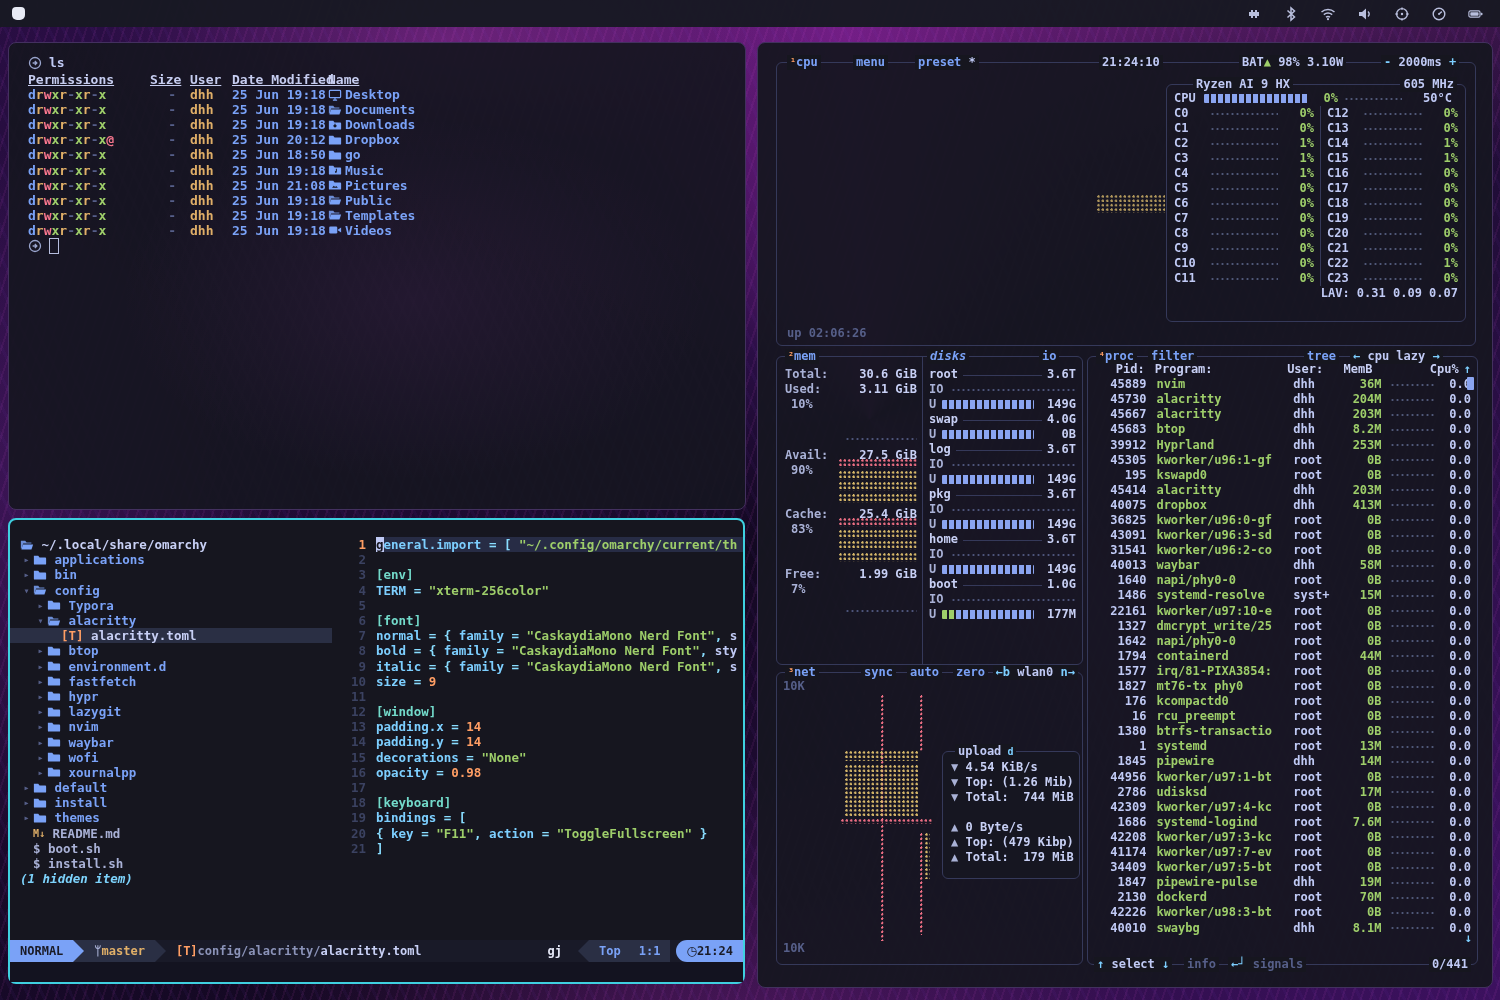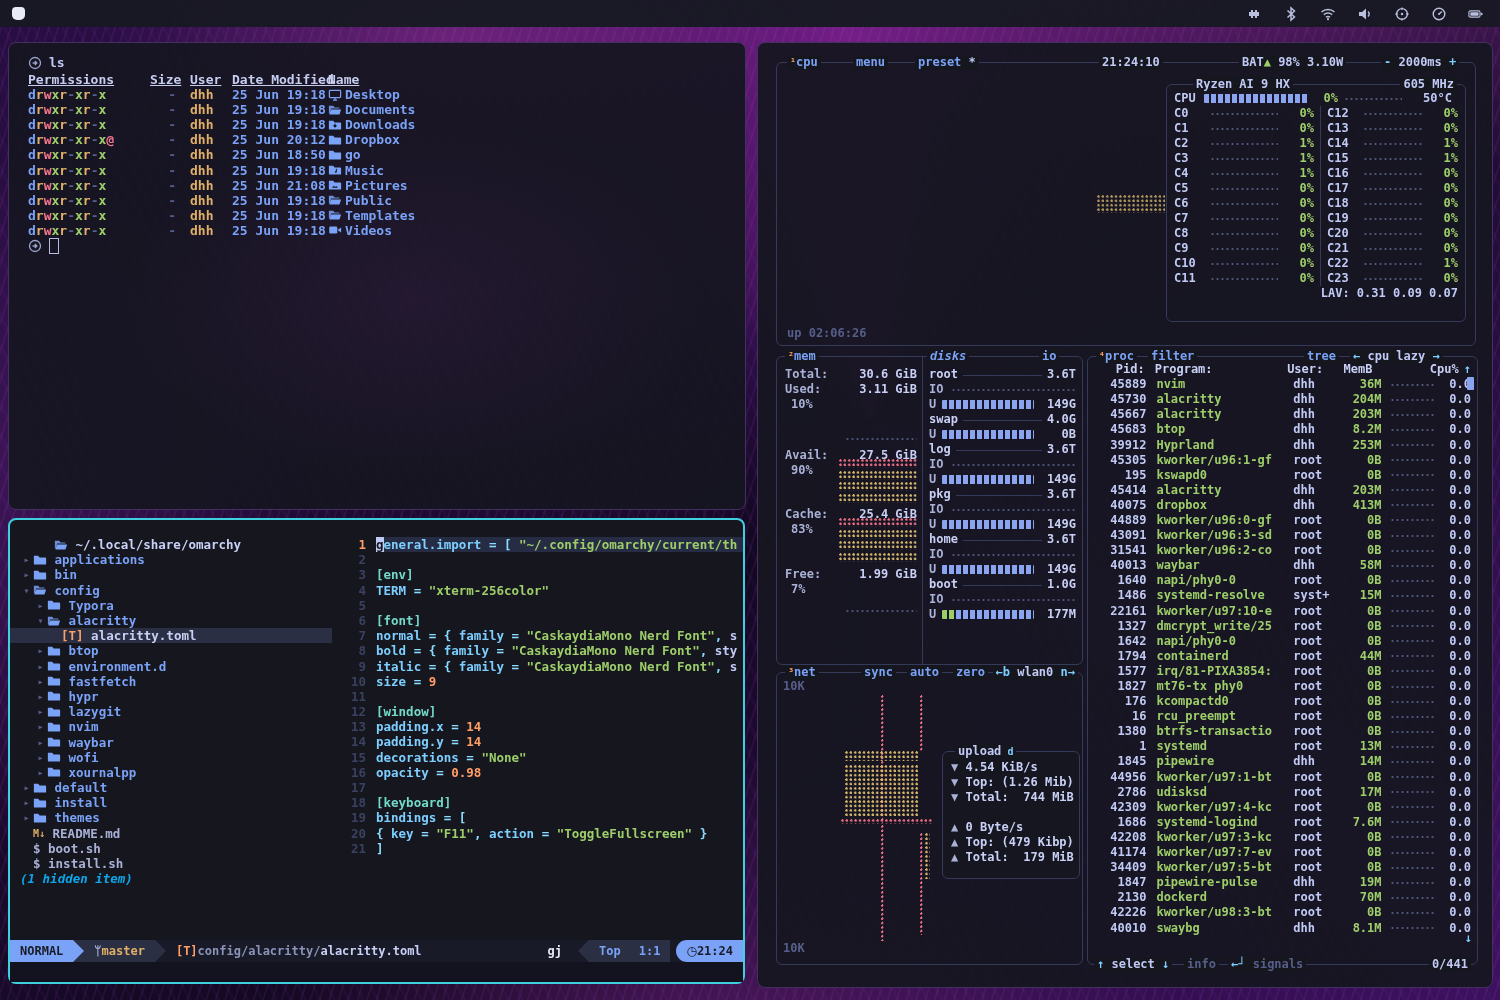--- a/index.html
+++ b/index.html
@@ -190,21 +190,21 @@
                 <path d="M11.2 7.6 15 5.1v5.8l-3.8-2.5z"></path>
               </svg></span><span>Videos</span></span></div><div class="prompt-line"><span class="fico"><svg viewBox="0 0 16 16" fill="none" stroke="#9aa5ce" stroke-width="1.5">
               <circle cx="8" cy="8" r="6.3"></circle>
               <path d="M5.3 8h4.6M7.8 5.7 10.1 8l-2.3 2.3"></path>
             </svg></span><span class="hollow-cursor"></span></div></div>
   </section>
 
   <section class="win win-b">
     <div class="nvim-body">
       <aside class="tree" id="tree">
-          <div class="trow2" style="padding-left: 10px; margin-left: 34px;"><span class="fico" style="color: rgb(122, 162, 247);"><svg viewBox="0 0 16 16" fill="currentColor">
+          <div class="trow2" style="padding-left: 10px;"><span class="fico" style="color: rgb(122, 162, 247);"><svg viewBox="0 0 16 16" fill="currentColor">
                 <path d="M1 3.2h5l1.5 2H13v1.2H3.6L1.9 12H1z" opacity=".85"></path>
                 <path d="M3.3 7.4H15l-1.9 5.8H1.6z"></path>
               </svg></span><span style="color: rgb(200, 208, 245);"> ~/.local/share/omarchy</span></div>
           <div class="trow2" style="padding-left: 10px;"><span class="chev">▸</span><span class="fico"><svg viewBox="0 0 16 16" fill="currentColor">
                 <path d="M1 3.2h5l1.5 2H14a1 1 0 0 1 1 1v6a1 1 0 0 1-1 1H2a1 1 0 0 1-1-1z"></path>
               </svg></span><span> applications</span></div>
           <div class="trow2" style="padding-left: 10px;"><span class="chev">▸</span><span class="fico"><svg viewBox="0 0 16 16" fill="currentColor">
                 <path d="M1 3.2h5l1.5 2H14a1 1 0 0 1 1 1v6a1 1 0 0 1-1 1H2a1 1 0 0 1-1-1z"></path>
               </svg></span><span> bin</span></div>
           <div class="trow2" style="padding-left: 10px;"><span class="chev">▾</span><span class="fico"><svg viewBox="0 0 16 16" fill="currentColor">
@@ -251,21 +251,21 @@
               </svg></span><span> default</span></div>
           <div class="trow2" style="padding-left: 10px;"><span class="chev">▸</span><span class="fico"><svg viewBox="0 0 16 16" fill="currentColor">
                 <path d="M1 3.2h5l1.5 2H14a1 1 0 0 1 1 1v6a1 1 0 0 1-1 1H2a1 1 0 0 1-1-1z"></path>
               </svg></span><span> install</span></div>
           <div class="trow2" style="padding-left: 10px;"><span class="chev">▸</span><span class="fico"><svg viewBox="0 0 16 16" fill="currentColor">
                 <path d="M1 3.2h5l1.5 2H14a1 1 0 0 1 1 1v6a1 1 0 0 1-1 1H2a1 1 0 0 1-1-1z"></path>
               </svg></span><span> themes</span></div>
           <div class="trow2" style="padding-left: 10px;"><span class="chev"> </span><span style="color: rgb(224, 175, 104); font-size: 10px;">M↓</span><span style="color: rgb(169, 177, 214);"> README.md</span></div>
           <div class="trow2" style="padding-left: 10px;"><span class="chev"> </span><span style="color: rgb(169, 177, 214);">$</span><span style="color: rgb(169, 177, 214);"> boot.sh</span></div>
           <div class="trow2" style="padding-left: 10px;"><span class="chev"> </span><span style="color: rgb(169, 177, 214);">$</span><span style="color: rgb(169, 177, 214);"> install.sh</span></div>
-          <div class="trow2 tnote" style="padding-left: 10px; color: #0ea5e9;">(1 hidden item)</div>
+          <div class="trow2 tnote" style="padding-left: 10px; color: #7dd3fc;">(1 hidden item)</div>
         </aside>
       <div class="editor">
         <div class="gut" id="gutter">
             <div class="cur">1</div>
             <div>2</div>
             <div>3</div>
             <div>4</div>
             <div>5</div>
             <div>6</div>
             <div>7</div>
@@ -655,21 +655,21 @@
           <div class="prow"><span class="p-pid" style="color: rgb(200, 208, 245);">Pid:</span><span class="p-prog" style="color: rgb(200, 208, 245);">Program:</span><span class="p-user" style="color: rgb(200, 208, 245);">User:</span><span class="p-mem" style="color: rgb(200, 208, 245);">MemB</span><span class="p-dots" style="background: none;"></span><span class="p-cpu" style="color: rgb(200, 208, 245);">Cpu% </span><span class="tkey">↑</span></div>
           <div class="prow"><span class="p-pid">45889</span><span class="p-prog">nvim</span><span class="p-user">dhh</span><span class="p-mem">36M</span><span class="p-dots"></span><span class="p-cpu">0.0</span></div>
           <div class="prow"><span class="p-pid">45730</span><span class="p-prog">alacritty</span><span class="p-user">dhh</span><span class="p-mem">204M</span><span class="p-dots"></span><span class="p-cpu">0.0</span></div>
           <div class="prow"><span class="p-pid">45667</span><span class="p-prog">alacritty</span><span class="p-user">dhh</span><span class="p-mem">203M</span><span class="p-dots"></span><span class="p-cpu">0.0</span></div>
           <div class="prow"><span class="p-pid">45683</span><span class="p-prog">btop</span><span class="p-user">dhh</span><span class="p-mem">8.2M</span><span class="p-dots"></span><span class="p-cpu">0.0</span></div>
           <div class="prow"><span class="p-pid">39912</span><span class="p-prog">Hyprland</span><span class="p-user">dhh</span><span class="p-mem">253M</span><span class="p-dots"></span><span class="p-cpu">0.0</span></div>
           <div class="prow"><span class="p-pid">45305</span><span class="p-prog">kworker/u96:1-gf</span><span class="p-user">root</span><span class="p-mem">0B</span><span class="p-dots"></span><span class="p-cpu">0.0</span></div>
           <div class="prow"><span class="p-pid">195</span><span class="p-prog">kswapd0</span><span class="p-user">root</span><span class="p-mem">0B</span><span class="p-dots"></span><span class="p-cpu">0.0</span></div>
           <div class="prow"><span class="p-pid">45414</span><span class="p-prog">alacritty</span><span class="p-user">dhh</span><span class="p-mem">203M</span><span class="p-dots"></span><span class="p-cpu">0.0</span></div>
           <div class="prow"><span class="p-pid">40075</span><span class="p-prog">dropbox</span><span class="p-user">dhh</span><span class="p-mem">413M</span><span class="p-dots"></span><span class="p-cpu">0.0</span></div>
-          <div class="prow"><span class="p-pid">44889</span><span class="p-prog">kworker/u96:0-gf</span><span class="p-user">root</span><span class="p-mem">0B</span><span class="p-dots"></span><span class="p-cpu">0.0</span></div>
+          <div class="prow"><span class="p-pid">36825</span><span class="p-prog">kworker/u96:0-gf</span><span class="p-user">root</span><span class="p-mem">0B</span><span class="p-dots"></span><span class="p-cpu">0.0</span></div>
           <div class="prow"><span class="p-pid">43091</span><span class="p-prog">kworker/u96:3-sd</span><span class="p-user">root</span><span class="p-mem">0B</span><span class="p-dots"></span><span class="p-cpu">0.0</span></div>
           <div class="prow"><span class="p-pid">31541</span><span class="p-prog">kworker/u96:2-co</span><span class="p-user">root</span><span class="p-mem">0B</span><span class="p-dots"></span><span class="p-cpu">0.0</span></div>
           <div class="prow"><span class="p-pid">40013</span><span class="p-prog">waybar</span><span class="p-user">dhh</span><span class="p-mem">58M</span><span class="p-dots"></span><span class="p-cpu">0.0</span></div>
           <div class="prow"><span class="p-pid">1640</span><span class="p-prog">napi/phy0-0</span><span class="p-user">root</span><span class="p-mem">0B</span><span class="p-dots"></span><span class="p-cpu">0.0</span></div>
           <div class="prow"><span class="p-pid">1486</span><span class="p-prog">systemd-resolve</span><span class="p-user">syst+</span><span class="p-mem">15M</span><span class="p-dots"></span><span class="p-cpu">0.0</span></div>
           <div class="prow"><span class="p-pid">22161</span><span class="p-prog">kworker/u97:10-e</span><span class="p-user">root</span><span class="p-mem">0B</span><span class="p-dots"></span><span class="p-cpu">0.0</span></div>
           <div class="prow"><span class="p-pid">1327</span><span class="p-prog">dmcrypt_write/25</span><span class="p-user">root</span><span class="p-mem">0B</span><span class="p-dots"></span><span class="p-cpu">0.0</span></div>
           <div class="prow"><span class="p-pid">1642</span><span class="p-prog">napi/phy0-0</span><span class="p-user">root</span><span class="p-mem">0B</span><span class="p-dots"></span><span class="p-cpu">0.0</span></div>
           <div class="prow"><span class="p-pid">1794</span><span class="p-prog">containerd</span><span class="p-user">root</span><span class="p-mem">44M</span><span class="p-dots"></span><span class="p-cpu">0.0</span></div>
           <div class="prow"><span class="p-pid">1577</span><span class="p-prog">irq/81-PIXA3854:</span><span class="p-user">root</span><span class="p-mem">0B</span><span class="p-dots"></span><span class="p-cpu">0.0</span></div>

